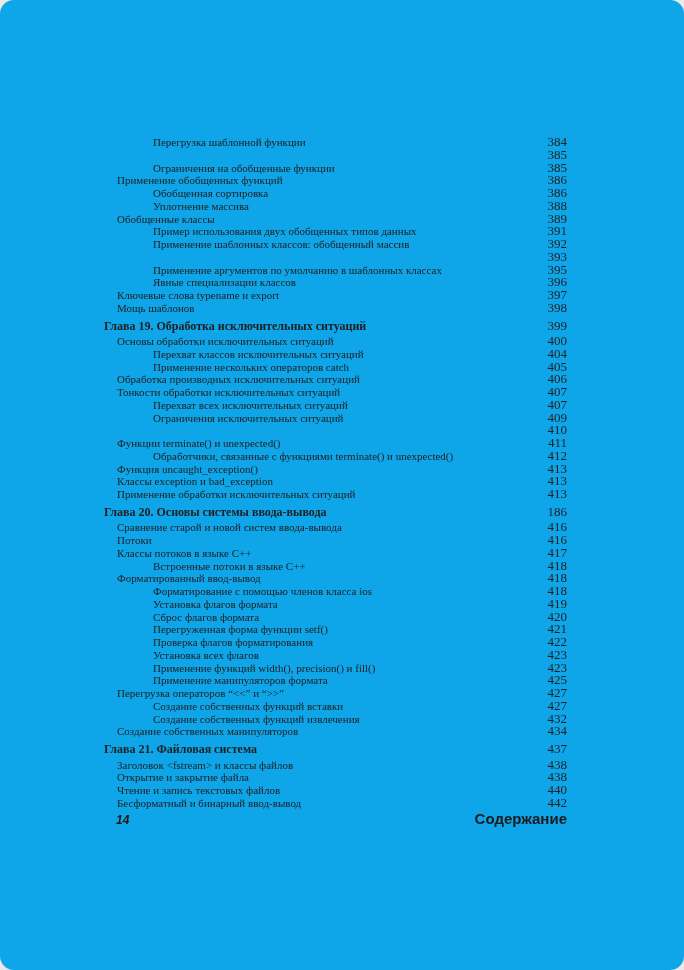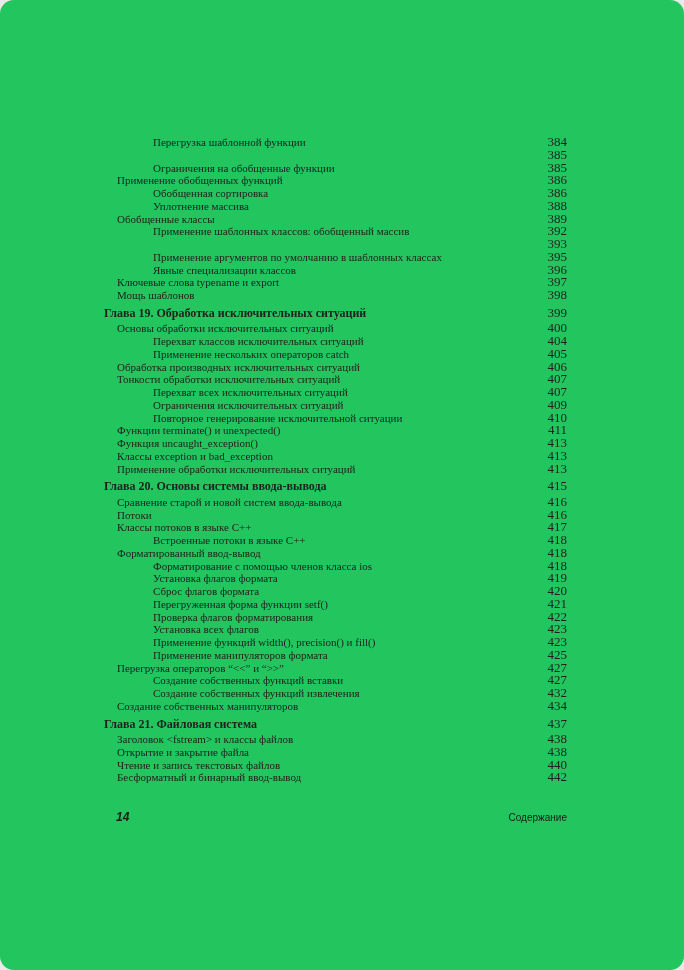--- a/index.html
+++ b/index.html
@@ -5,21 +5,21 @@
   html, body { margin:0; padding:0; }
   body {
     width:684px; height:970px;
     background:#e9e9e9;
     font-family:"Liberation Serif", serif;
     position:relative;
     overflow:hidden;
   }
   .sheet {
     position:absolute; inset:0;
-    background:#22c55e;
+    background:#0ea5e9;
     border-radius:14px;
   }
   .toc {
     position:absolute;
     left:104px; top:136px;
     width:463px;
     color:#1f1f1f;
   }
   .row {
     display:flex;
@@ -50,22 +50,22 @@
     color:#1a1a1a;
   }
   .folio {
     font-weight:bold;
     font-style:italic;
     font-size:12px;
     padding-left:12px;
   }
   .running-title {
     margin-left:auto;
-    font-weight:normal;
-    font-size:10px;
+    font-weight:bold;
+    font-size:15px;
   }
 </style>
 </head>
 <body>
 
 <div class="sheet">
 
   <div class="toc">
       <div class="row l2">
       <span class="lbl">Перегрузка шаблонной функции</span>
@@ -88,20 +88,24 @@
     </div>
       <div class="row l2">
       <span class="lbl">Уплотнение массива</span>
       <span class="num">388</span>
     </div>
       <div class="row l1">
       <span class="lbl">Обобщенные классы</span>
       <span class="num">389</span>
     </div>
       <div class="row l2">
+      <span class="lbl">Пример использования двух обобщенных типов данных</span>
+      <span class="num">391</span>
+    </div>
+      <div class="row l2">
       <span class="lbl">Применение шаблонных классов: обобщенный массив</span>
       <span class="num">392</span>
     </div>
       <div class="row l2">
       <span class="num">393</span>
     </div>
       <div class="row l2">
       <span class="lbl">Применение аргументов по умолчанию в шаблонных классах</span>
       <span class="num">395</span>
     </div>
@@ -143,42 +147,45 @@
     </div>
       <div class="row l2">
       <span class="lbl">Перехват всех исключительных ситуаций</span>
       <span class="num">407</span>
     </div>
       <div class="row l2">
       <span class="lbl">Ограничения исключительных ситуаций</span>
       <span class="num">409</span>
     </div>
       <div class="row l2">
-      <span class="lbl">Повторное генерирование исключительной ситуации</span>
       <span class="num">410</span>
     </div>
       <div class="row l1">
       <span class="lbl">Функции terminate() и unexpected()</span>
       <span class="num">411</span>
     </div>
+      <div class="row l2">
+      <span class="lbl">Обработчики, связанные с функциями terminate() и unexpected()</span>
+      <span class="num">412</span>
+    </div>
       <div class="row l1">
       <span class="lbl">Функция uncaught_exception()</span>
       <span class="num">413</span>
     </div>
       <div class="row l1">
       <span class="lbl">Классы exception и bad_exception</span>
       <span class="num">413</span>
     </div>
       <div class="row l1">
       <span class="lbl">Применение обработки исключительных ситуаций</span>
       <span class="num">413</span>
     </div>
       <div class="row chapter">
       <span class="lbl">Глава 20. Основы системы ввода-вывода</span>
-      <span class="num">415</span>
+      <span class="num">186</span>
     </div>
       <div class="row l1">
       <span class="lbl">Сравнение старой и новой систем ввода-вывода</span>
       <span class="num">416</span>
     </div>
       <div class="row l1">
       <span class="lbl">Потоки</span>
       <span class="num">416</span>
     </div>
       <div class="row l1">

